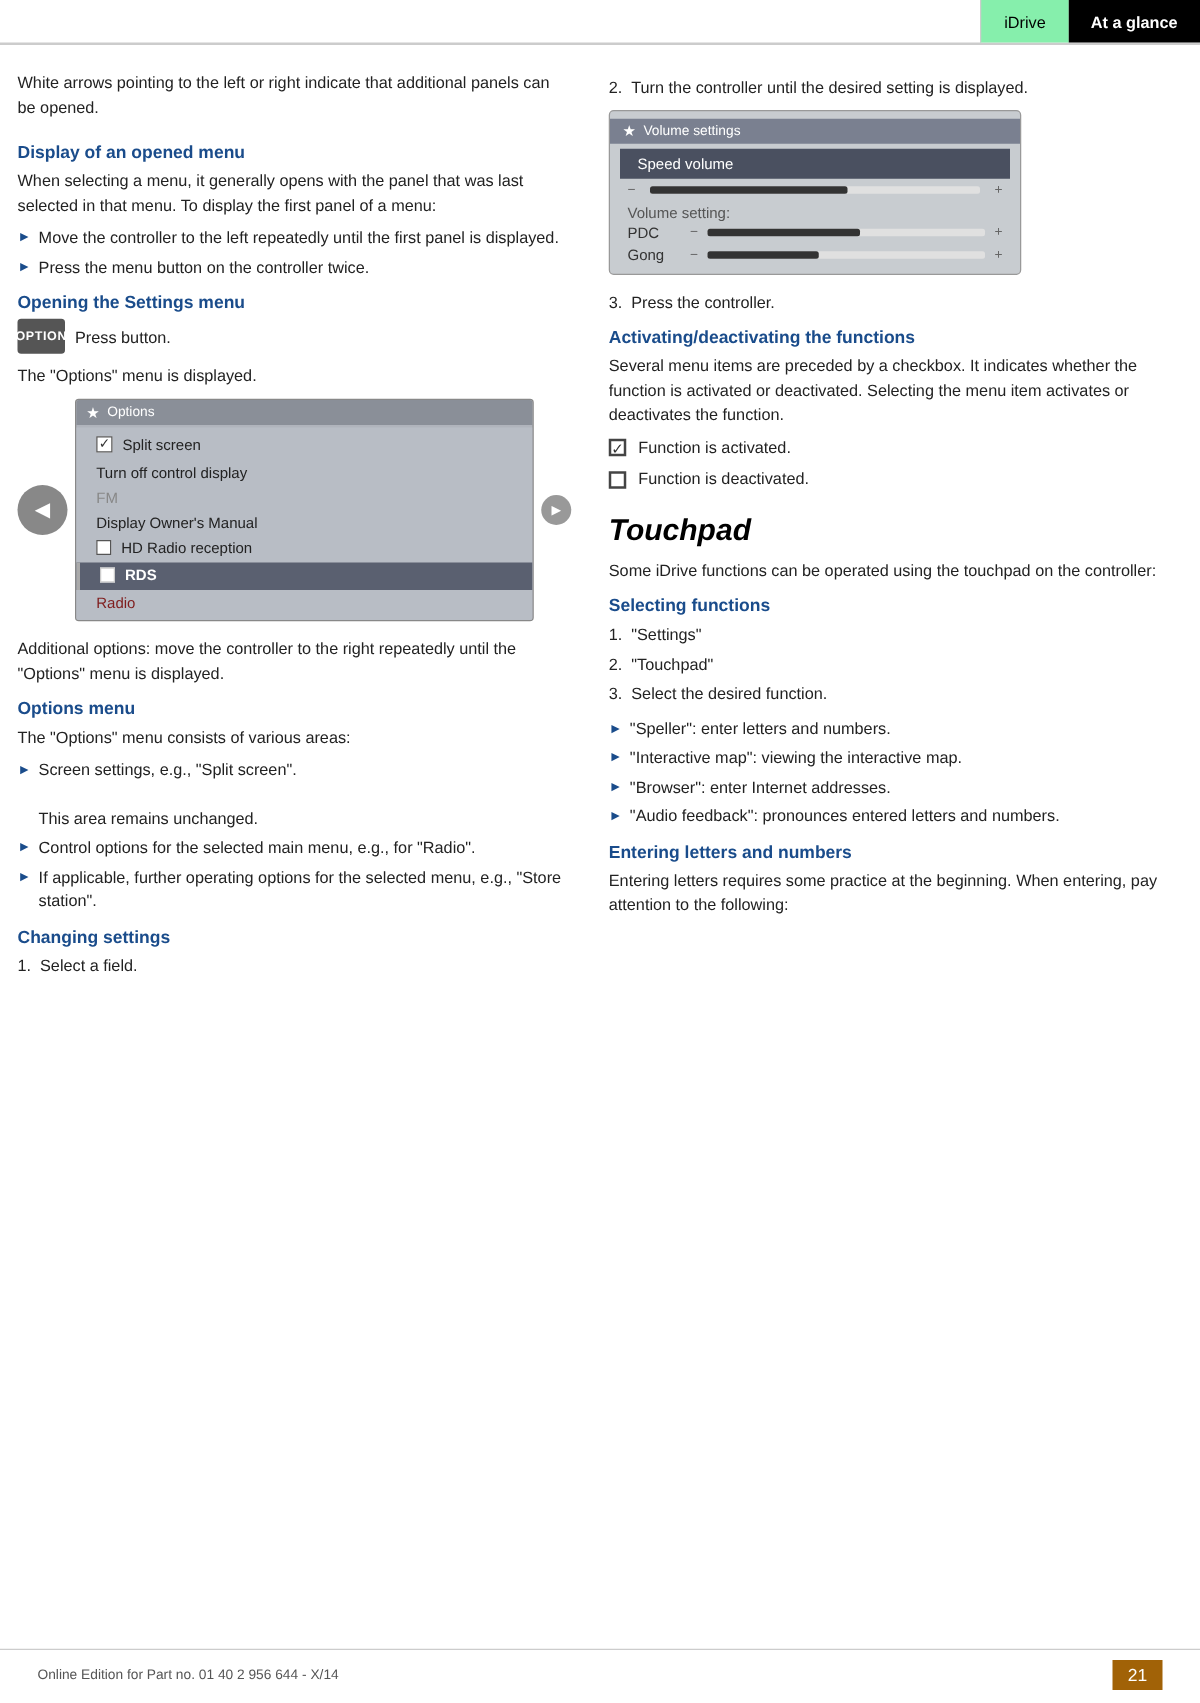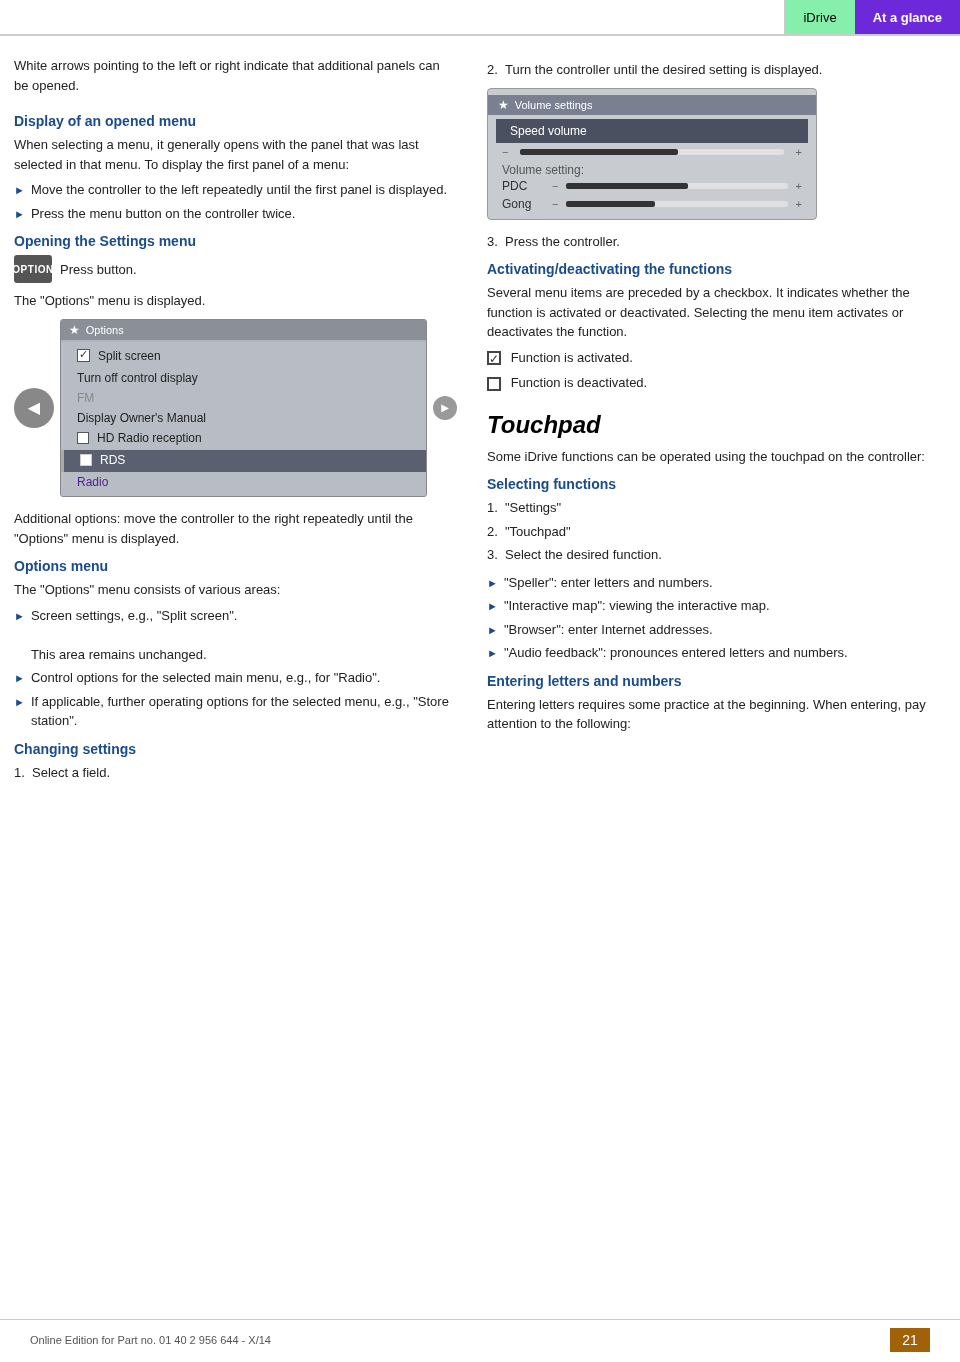--- a/index.html
+++ b/index.html
@@ -25,21 +25,21 @@
     .header-idrive {
       background: #86efac;
       color: #000;
       font-size: 13px;
       padding: 0 18px;
       display: flex;
       align-items: center;
       border-left: 1px solid #ccc;
     }
     .header-ataglance {
-      background: #6d28d9;
+      background: #000000;
       color: #fff;
       font-size: 13px;
       font-weight: bold;
       padding: 0 18px;
       display: flex;
       align-items: center;
     }
 
     
     .main-content {
@@ -426,27 +426,27 @@
             </div>
             <div class="menu-item">Turn off control display</div>
             <div class="menu-item disabled" style="color:#888;">FM</div>
             <div class="menu-item">Display Owner's Manual</div>
             <div class="menu-item">
               <span class="menu-item-checkbox">
                 <span class="checkbox-sq" style="vertical-align:middle;margin-right:4px;display:inline-block;width:12px;height:12px;border:1.5px solid #555;background:#fff;"></span>
                 HD Radio reception
               </span>
             </div>
-            <div class="menu-item rds-highlighted" style="background:#5a6070;color:#fff;padding:3px 16px;">
+            <div class="menu-item rds-highlighted" style="background:#5a6070;color:#fff;padding:3px 16px;font-weight:bold;">
               <span class="menu-item-checkbox">
                 <span style="display:inline-block;width:12px;height:12px;border:1.5px solid #ccc;background:#fff;vertical-align:middle;margin-right:4px;"></span>
                 RDS
               </span>
             </div>
-            <div class="menu-item disabled" style="color:#4c1d95;">Radio</div>
+            <div class="menu-item disabled" style="color:#7f1d1d;">Radio</div>
           </div>
         </div>
       </div>
       <div class="menu-right-ctrl">▶</div>
     </div>
 
     <p class="section-text">Additional options: move the controller to the right repeatedly until the "Options" menu is displayed.</p>
 
     <div class="section-heading">Options menu</div>
     <p class="section-text">The "Options" menu consists of various areas:</p>

